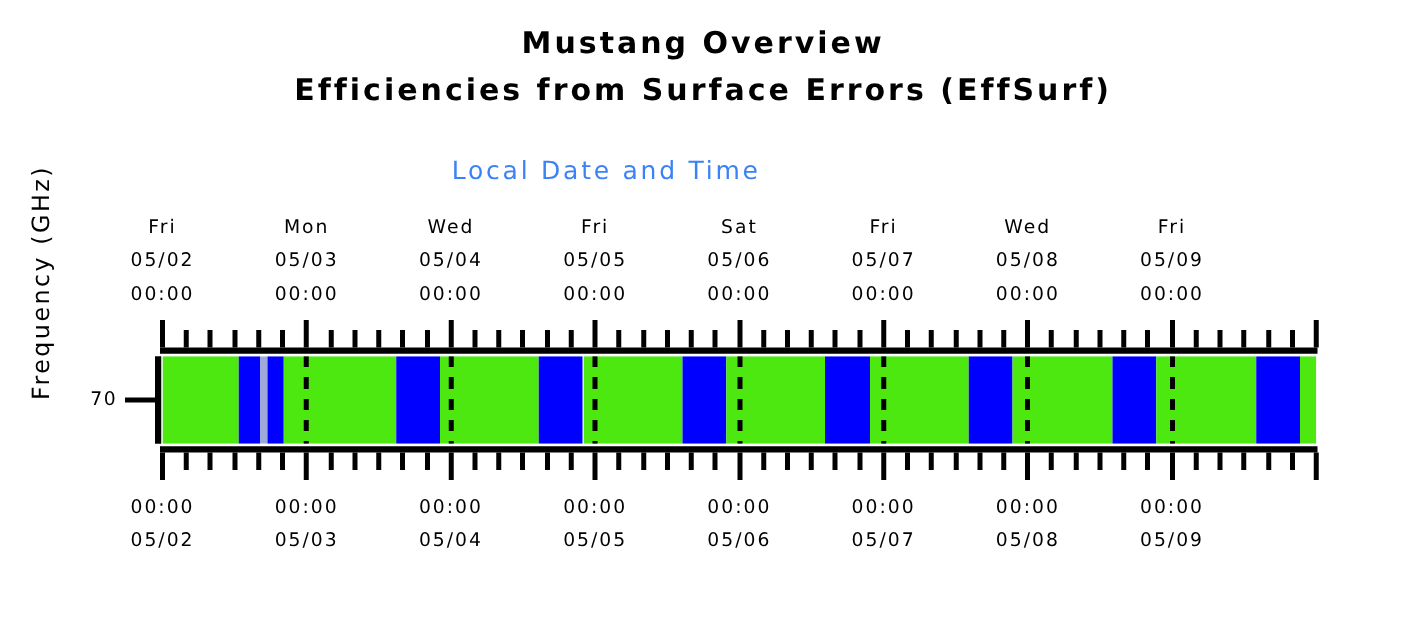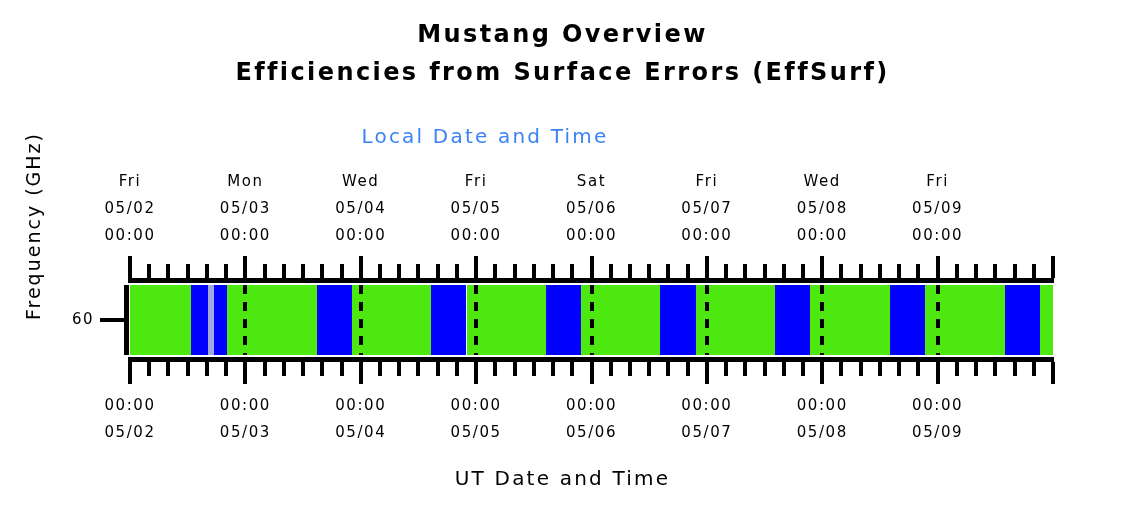--- a/index.html
+++ b/index.html
@@ -78,21 +78,21 @@
 <body>
 
 <div id="stage">
 
   <div class="title-line" id="title-1">Mustang Overview</div>
   <div class="title-line" id="title-2">Efficiencies from Surface Errors (EffSurf)</div>
 
   <div id="top-axis-title">Local Date and Time</div>
 
   <div id="ylabel">Frequency (GHz)</div>
-  <div id="ytick-label">60</div>
+  <div id="ytick-label">70</div>
   <div id="ytick-mark"></div>
   <div id="yaxis-spine"></div>
 
   <div id="top-rule"></div>
   <div id="bottom-rule"></div>
 
   <div id="top-ticks-layer">
       <div class="tick top-major" style="left: 128px;"></div>
       <div class="tick top-minor" style="left: 147.229px;"></div>
       <div class="tick top-minor" style="left: 166.458px;"></div>
@@ -294,14 +294,13 @@
       <div class="seg" style="left: 910.02px; width: 12.9797px; background: rgb(76, 232, 16);"></div>
       <div class="daydash" style="left: 113.375px;"></div>
       <div class="daydash" style="left: 228.75px;"></div>
       <div class="daydash" style="left: 344.125px;"></div>
       <div class="daydash" style="left: 459.5px;"></div>
       <div class="daydash" style="left: 574.875px;"></div>
       <div class="daydash" style="left: 690.25px;"></div>
       <div class="daydash" style="left: 805.625px;"></div>
     </div>
 
-  <div id="bottom-axis-title">UT Date and Time</div>
 </div>
 
 </body></html>

